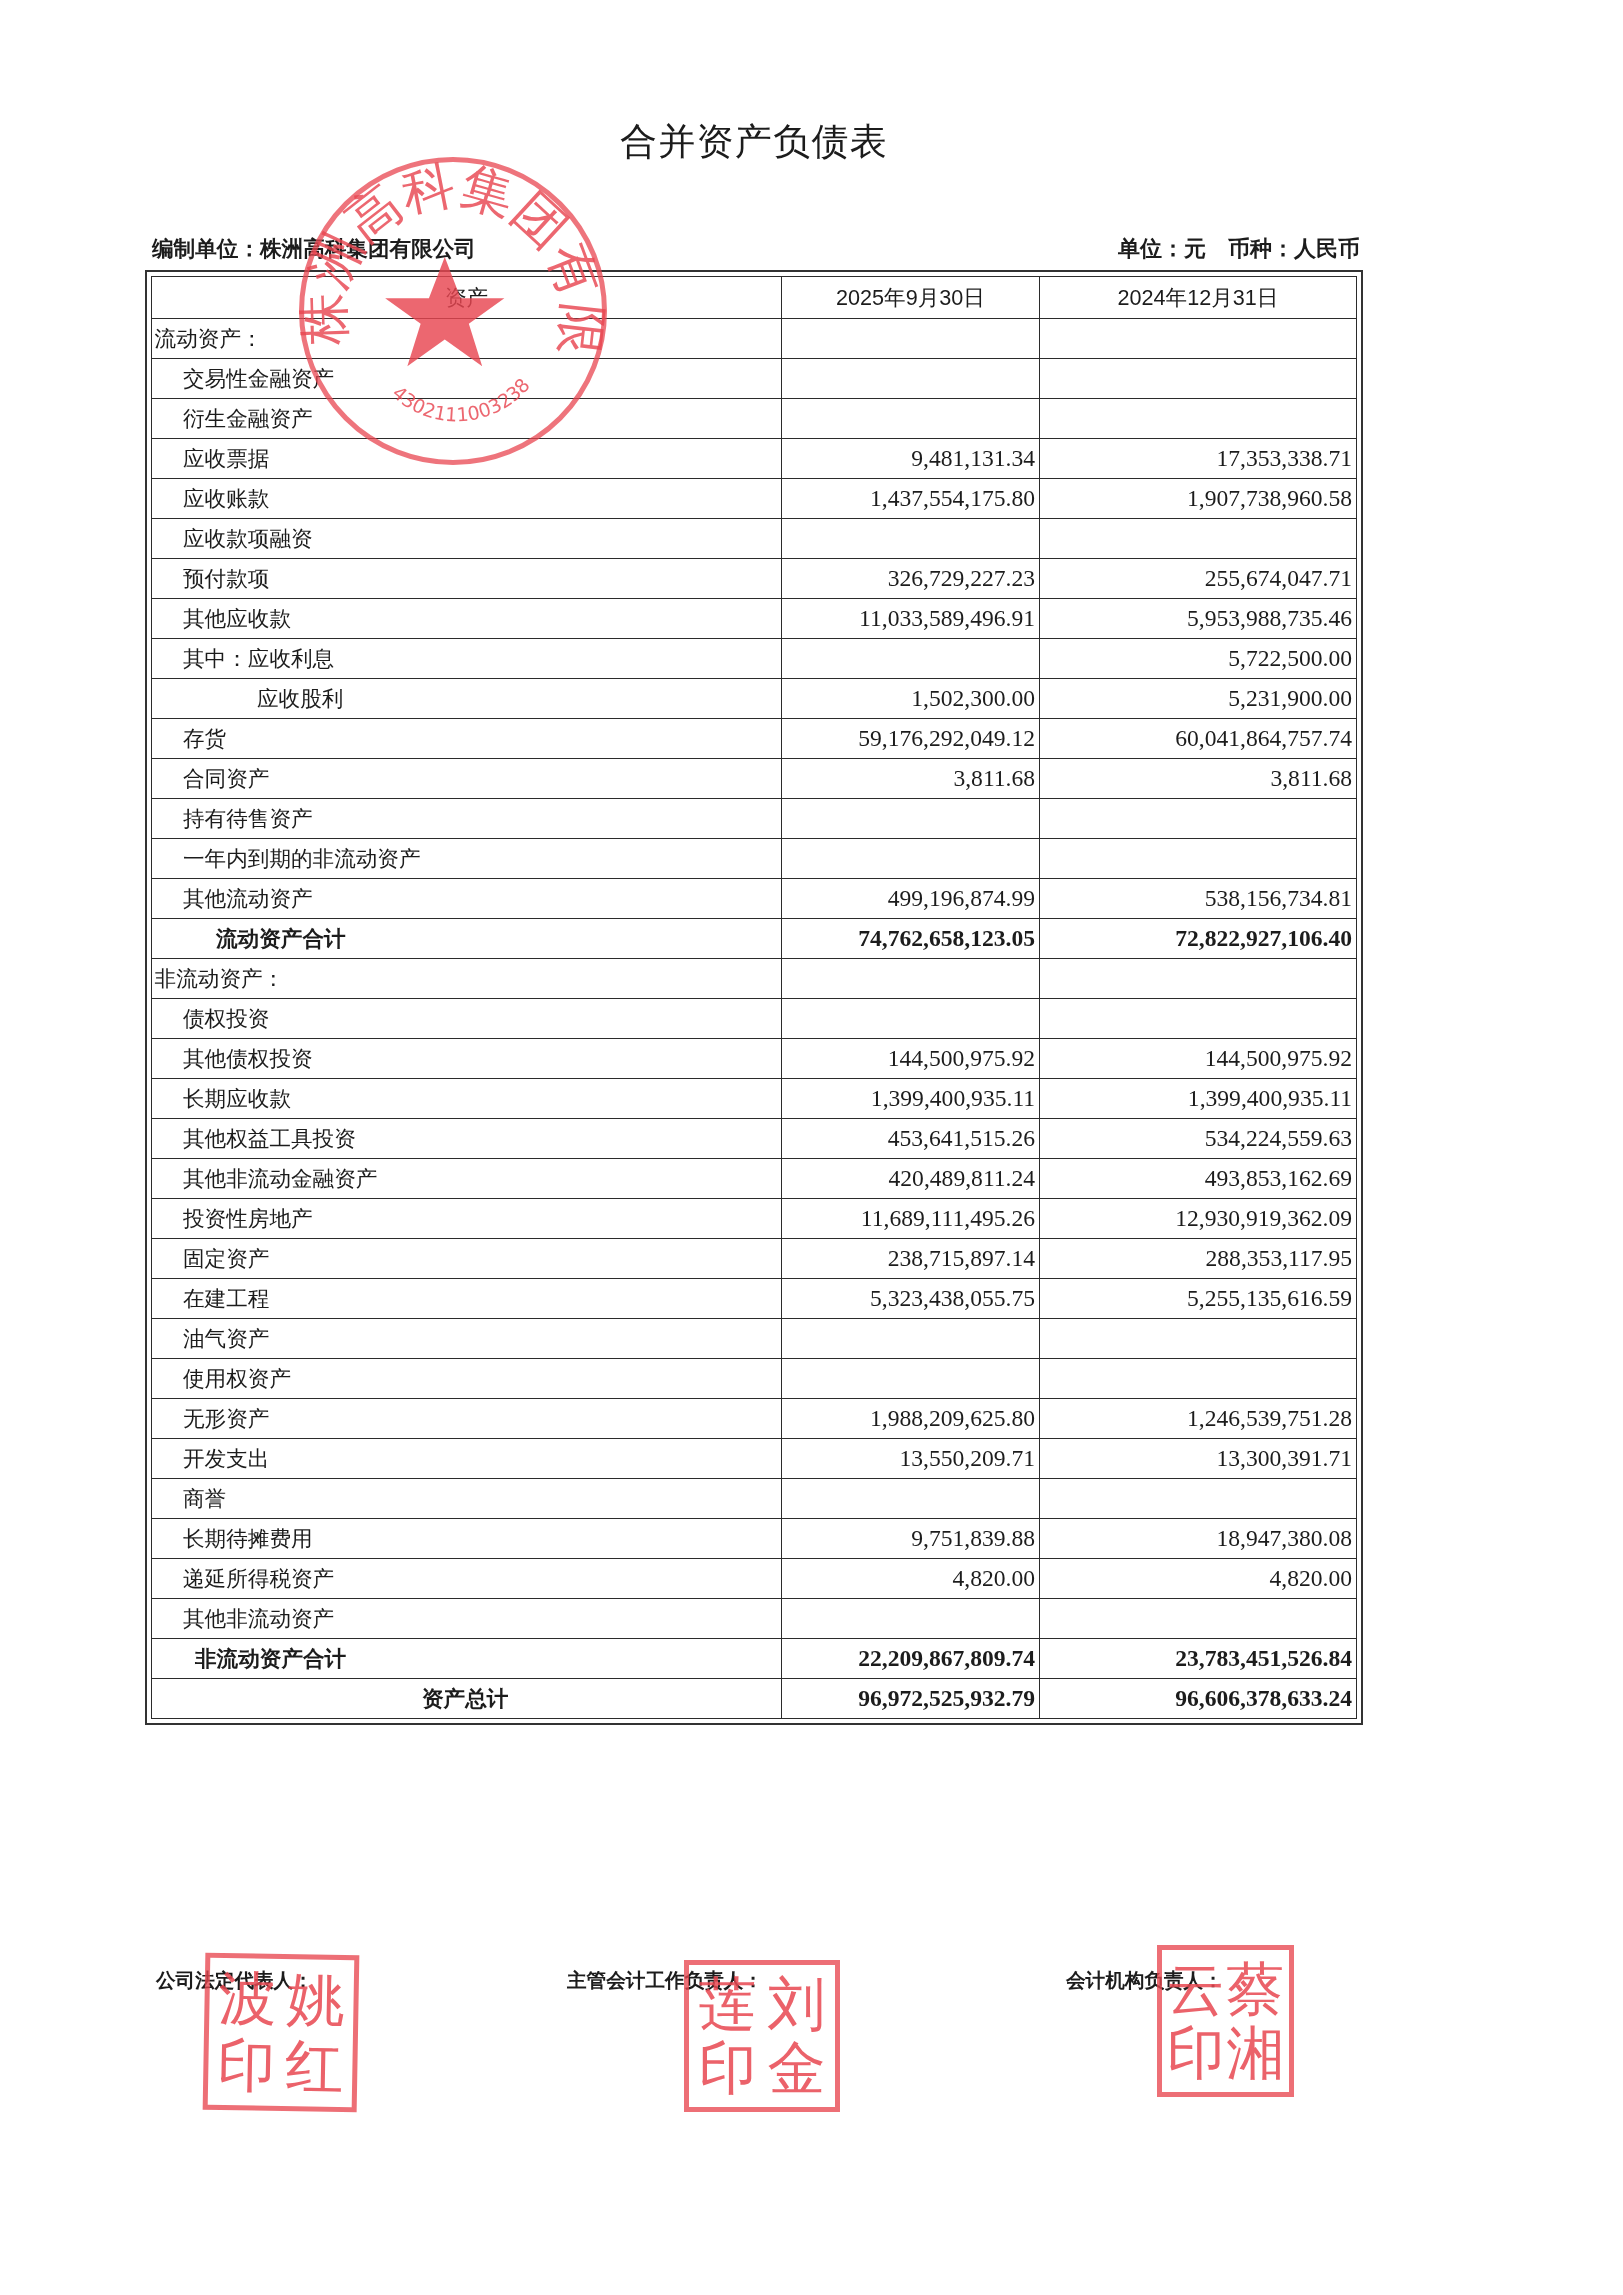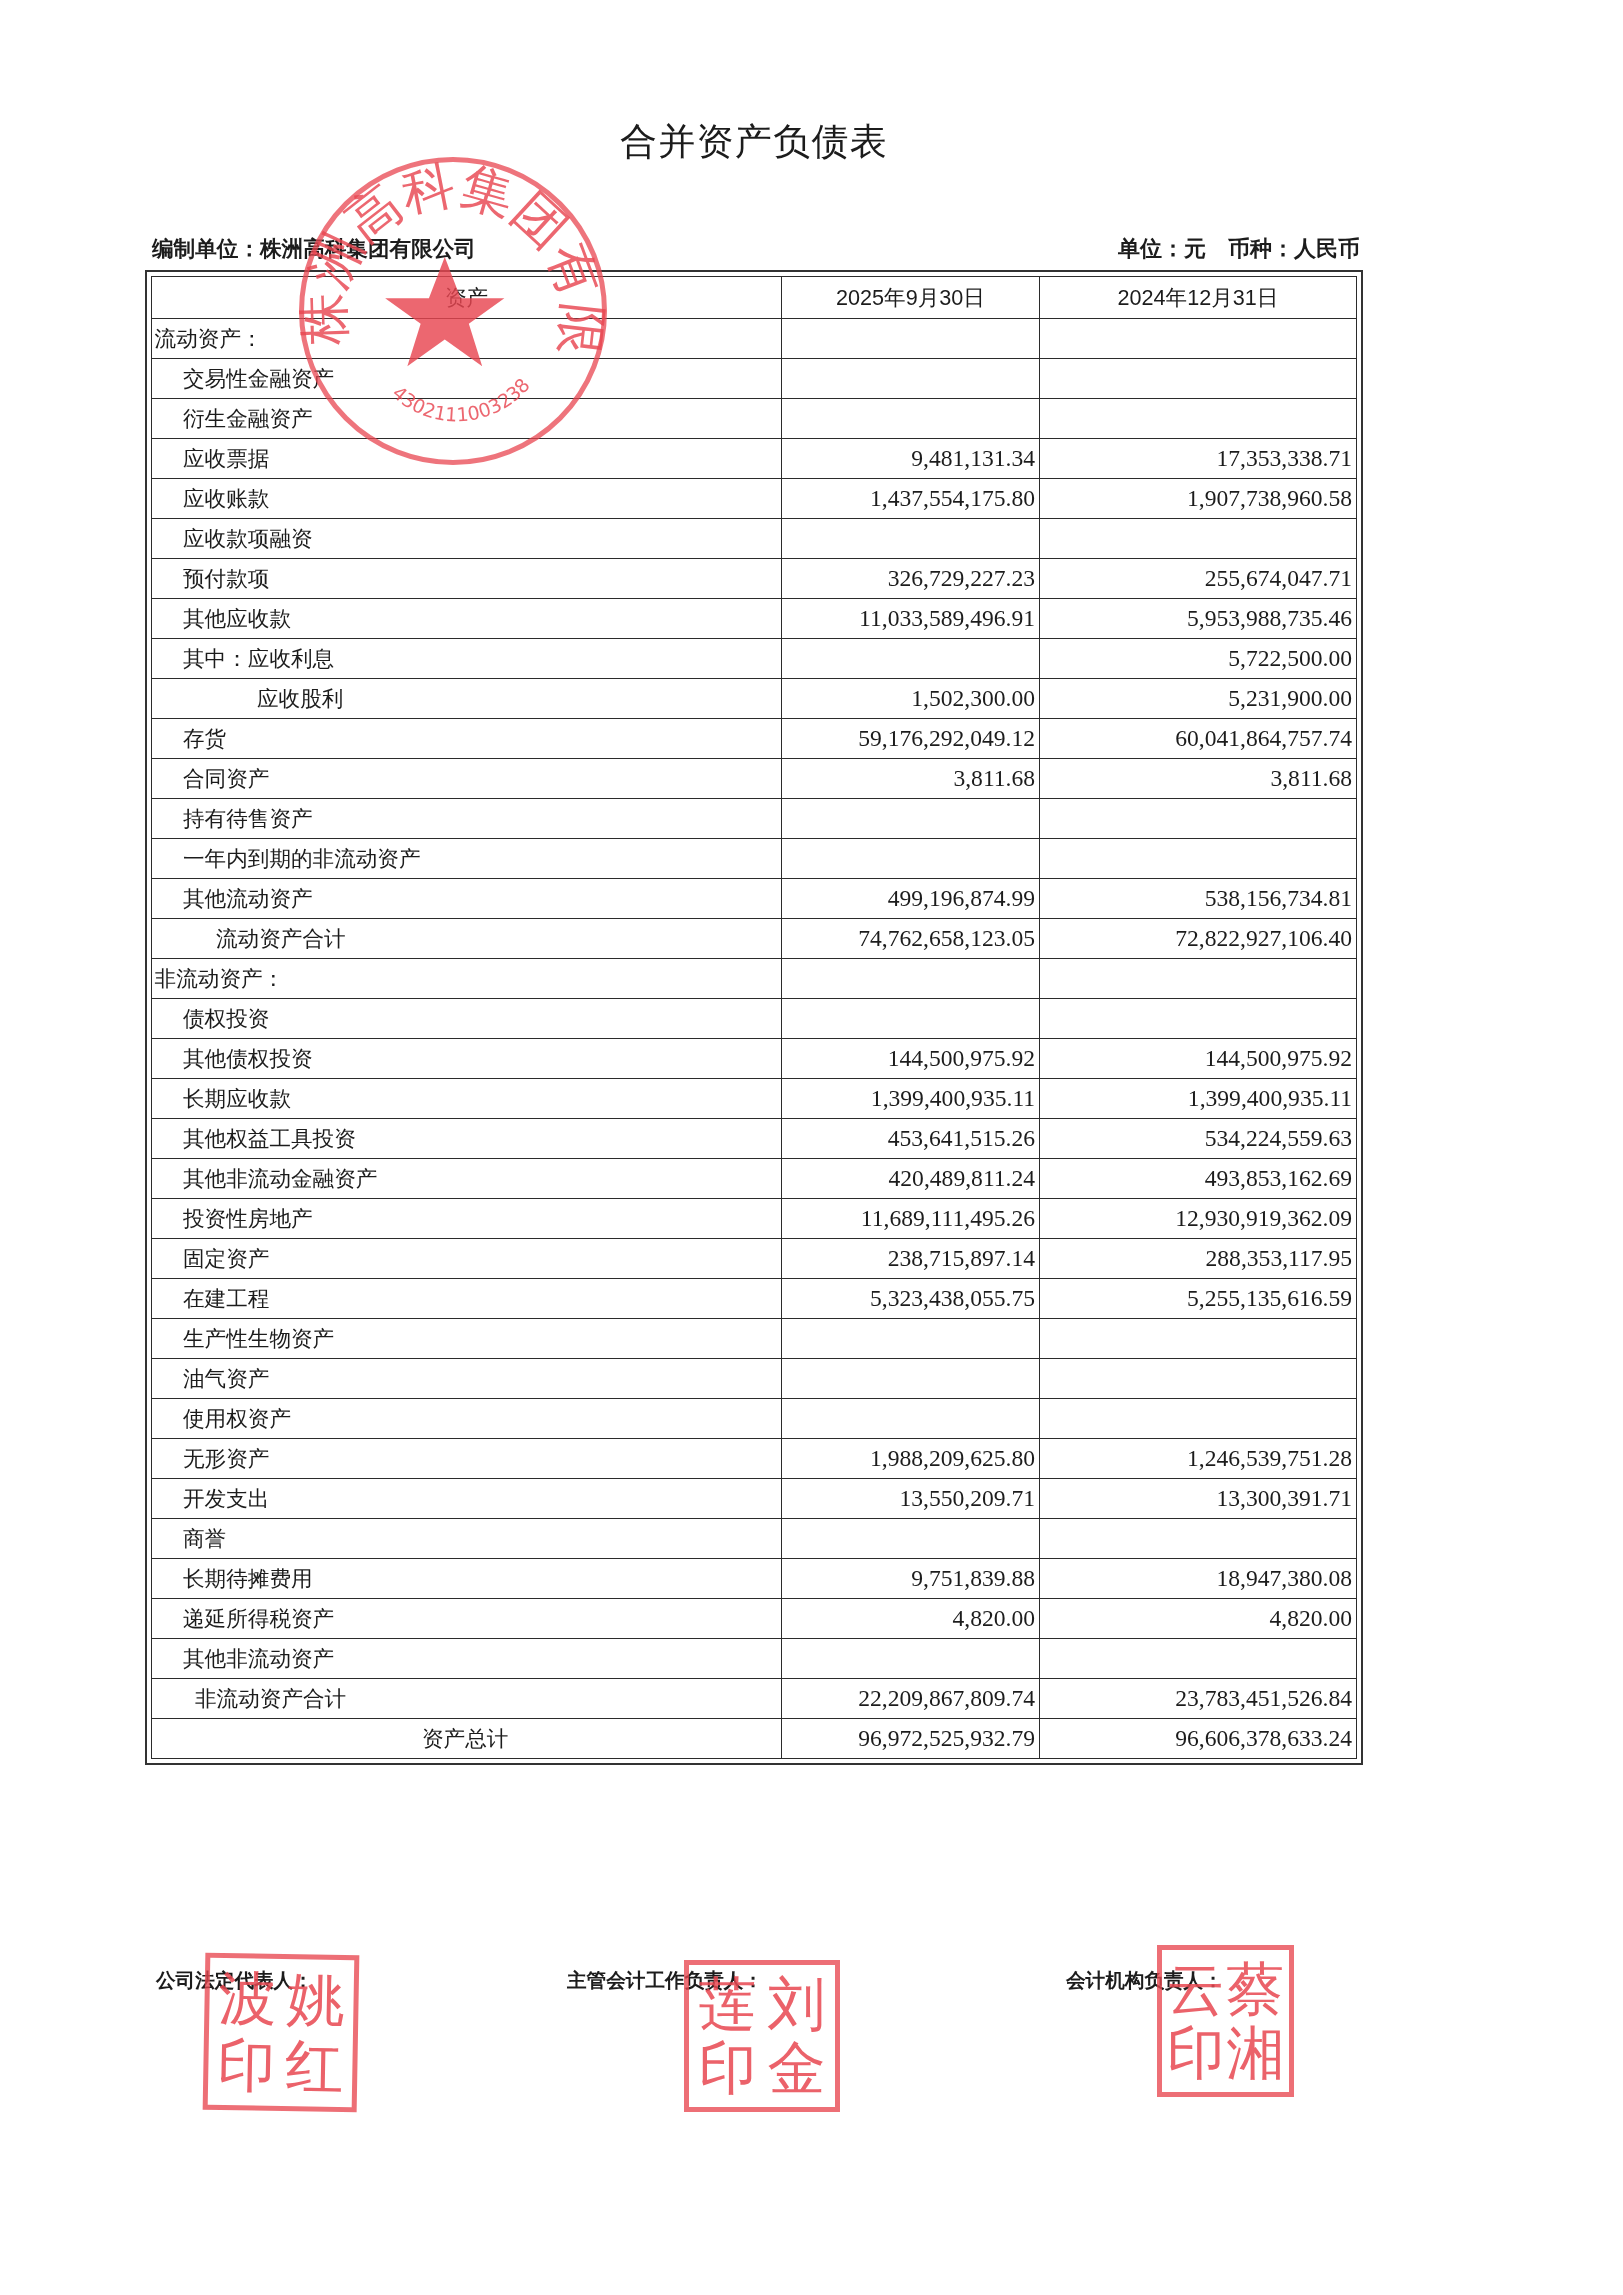--- a/index.html
+++ b/index.html
@@ -20,21 +20,21 @@
   col.c3 { width: auto; }
   th, td { border: 1.3px solid #2b2b2b; height: 40px; padding: 0 5.2px; box-sizing: border-box;
            font-size: 21.6px; font-weight: normal; white-space: nowrap; overflow: hidden; }
   th { height: 42px; text-align: center; font-family: "Liberation Sans", sans-serif; }
   td.label { text-align: left; padding-left: 2.6px; font-family: "DejaVu Sans", sans-serif; }
   td.num { text-align: right; font-family: "Liberation Serif", serif; font-size: 23.6px; padding-right: 3.9px; }
   .ind1 { padding-left: 31px !important; }
   .ind2 { padding-left: 105px !important; }
   .ind-sub { padding-left: 64px !important; }
   .ind-sub2 { padding-left: 43px !important; }
-  .bold { font-weight: normal; }
+  .bold { font-weight: bold; }
   td.center { text-align: center; }
 
   .sig { position: absolute; top: 1967px; font-size: 19.6px; font-weight: bold; }
   .sig1 { left: 156px; }
   .sig2 { left: 567px; }
   .sig3 { left: 1066px; }
 
   .stamp-sq { position: absolute; border: 5.9px solid rgba(232,70,80,0.78); box-sizing: border-box;
               color: rgba(232,70,80,0.85); display: grid; grid-template-columns: 1fr 1fr;
               grid-template-rows: 1fr 1fr; align-items: center; justify-items: center;
@@ -189,25 +189,20 @@
           <td class="label ind1">固定资产</td>
           <td class="num">238,715,897.14</td>
           <td class="num">288,353,117.95</td>
         </tr>
         <tr>
           <td class="label ind1">在建工程</td>
           <td class="num">5,323,438,055.75</td>
           <td class="num">5,255,135,616.59</td>
         </tr>
         <tr>
-          <td class="label ind1">生产性生物资产</td>
-          <td class="num"></td>
-          <td class="num"></td>
-        </tr>
-        <tr>
           <td class="label ind1">油气资产</td>
           <td class="num"></td>
           <td class="num"></td>
         </tr>
         <tr>
           <td class="label ind1">使用权资产</td>
           <td class="num"></td>
           <td class="num"></td>
         </tr>
         <tr>

